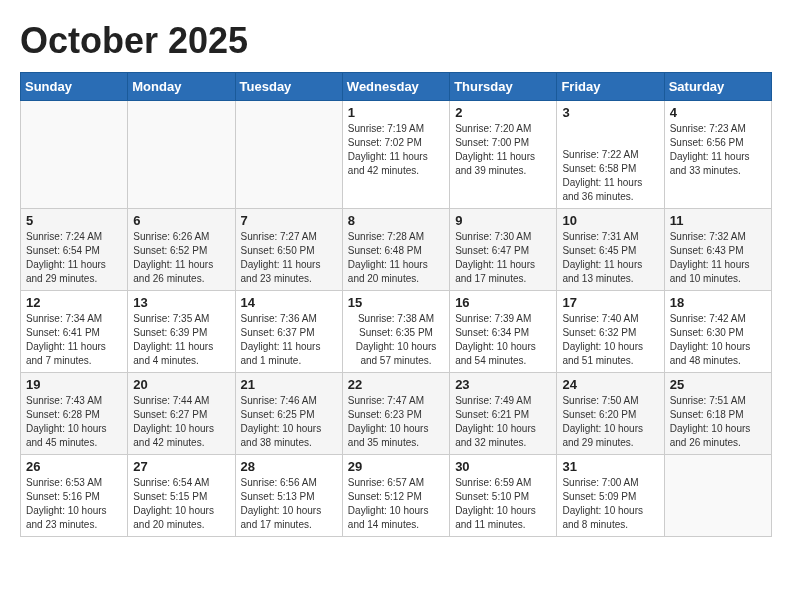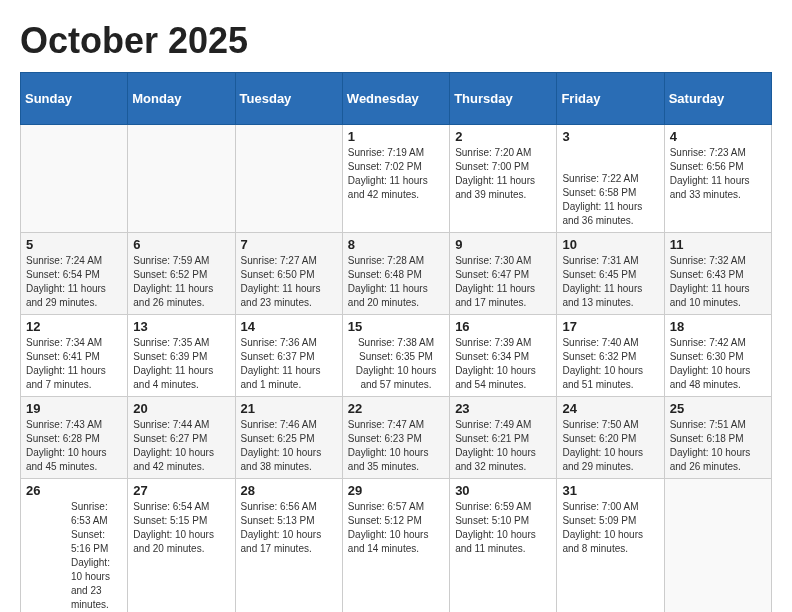--- a/index.html
+++ b/index.html
@@ -48,21 +48,21 @@
     }
     .calendar {
       width: 100%;
       border-collapse: collapse;
       border: 1px solid #ccc;
     }
     .calendar th {
       background: #2a6db5;
       color: #fff;
       font-size: 13px;
-      padding: 18px 4px;
+      padding: 6px 4px;
       text-align: left;
       border: 1px solid #1a5a9a;
     }
     .calendar td {
       vertical-align: top;
       border: 1px solid #ccc;
       padding: 4px 5px;
       width: 14.28%;
       min-height: 80px;
       font-size: 10.5px;
@@ -147,21 +147,21 @@
       <tr>
         <td>
           <div class="day-number">5</div>
           <div class="day-info" style="white-space: pre-line;">Sunrise: 7:24 AM
 Sunset: 6:54 PM
 Daylight: 11 hours
 and 29 minutes.</div>
         </td>
         <td>
           <div class="day-number">6</div>
-          <div class="day-info" style="white-space: pre-line;">Sunrise: 7:59 AM
+          <div class="day-info" style="white-space: pre-line;">Sunrise: 6:26 AM
 Sunset: 6:52 PM
 Daylight: 11 hours
 and 26 minutes.</div>
         </td>
         <td>
           <div class="day-number">7</div>
           <div class="day-info" style="white-space: pre-line;">Sunrise: 7:27 AM
 Sunset: 6:50 PM
 Daylight: 11 hours
 and 23 minutes.</div>
@@ -293,21 +293,21 @@
           <div class="day-number">25</div>
           <div class="day-info" style="white-space: pre-line;">Sunrise: 7:51 AM
 Sunset: 6:18 PM
 Daylight: 10 hours
 and 26 minutes.</div>
         </td>
       </tr>
       <tr>
         <td>
           <div class="day-number">26</div>
-          <div class="day-info" style="white-space: pre-line; margin-left: 45px;">Sunrise: 6:53 AM
+          <div class="day-info" style="white-space: pre-line;">Sunrise: 6:53 AM
 Sunset: 5:16 PM
 Daylight: 10 hours
 and 23 minutes.</div>
         </td>
         <td>
           <div class="day-number">27</div>
           <div class="day-info" style="white-space: pre-line;">Sunrise: 6:54 AM
 Sunset: 5:15 PM
 Daylight: 10 hours
 and 20 minutes.</div>

